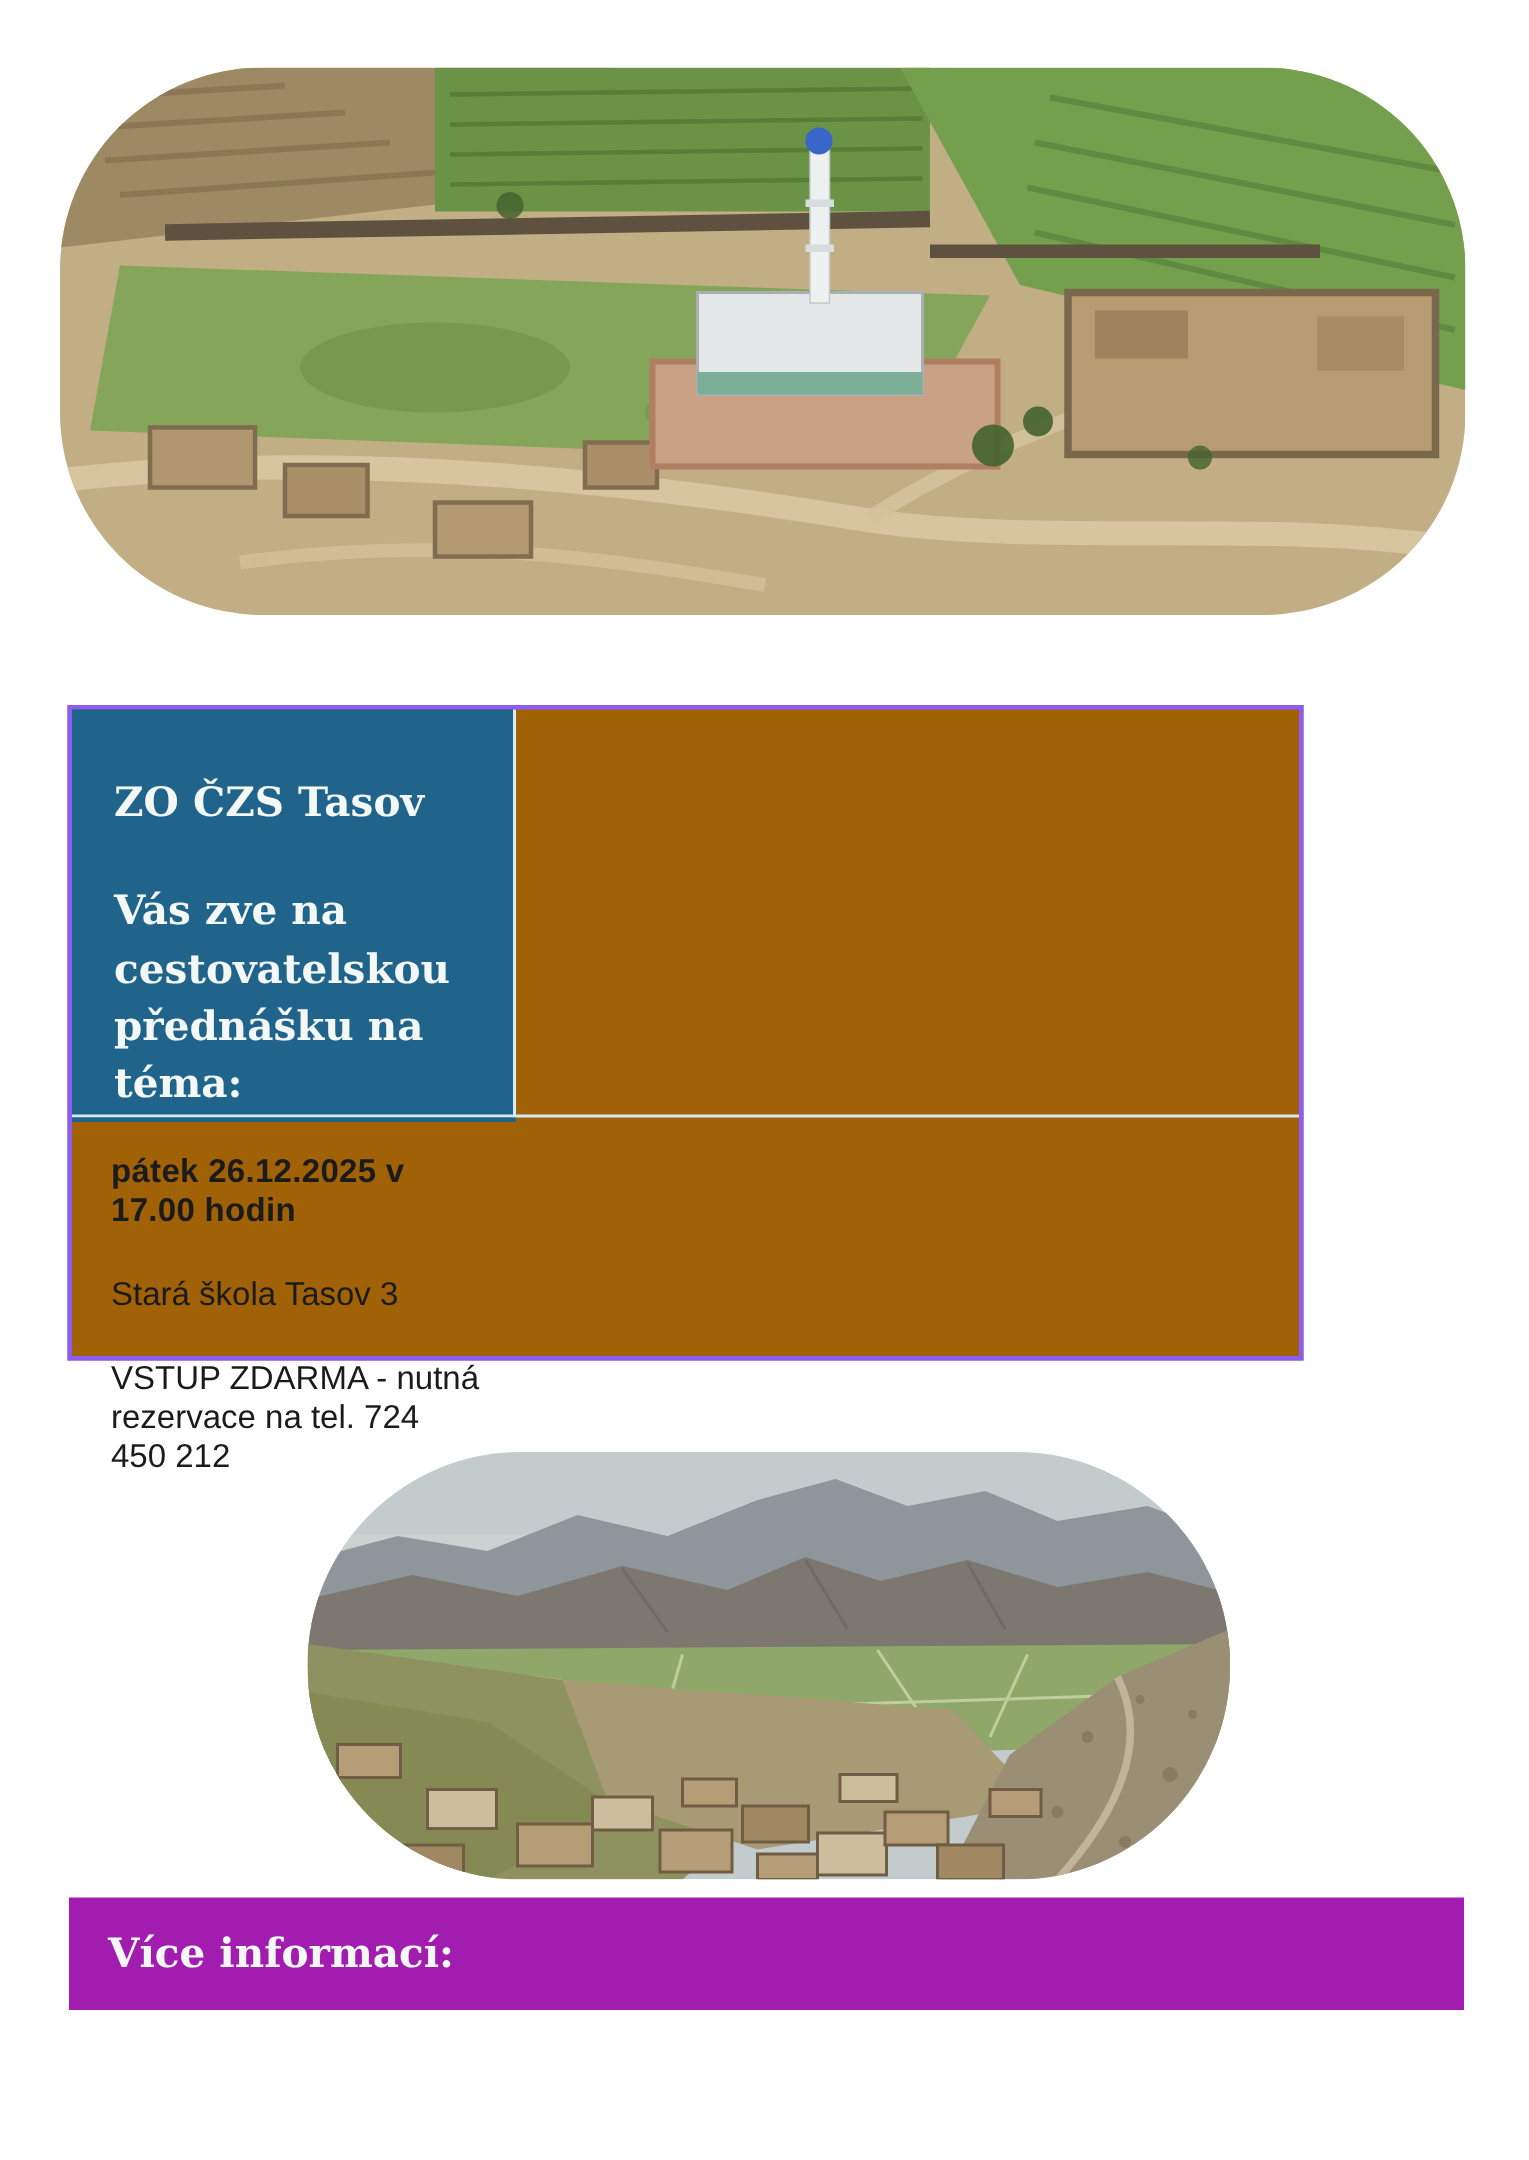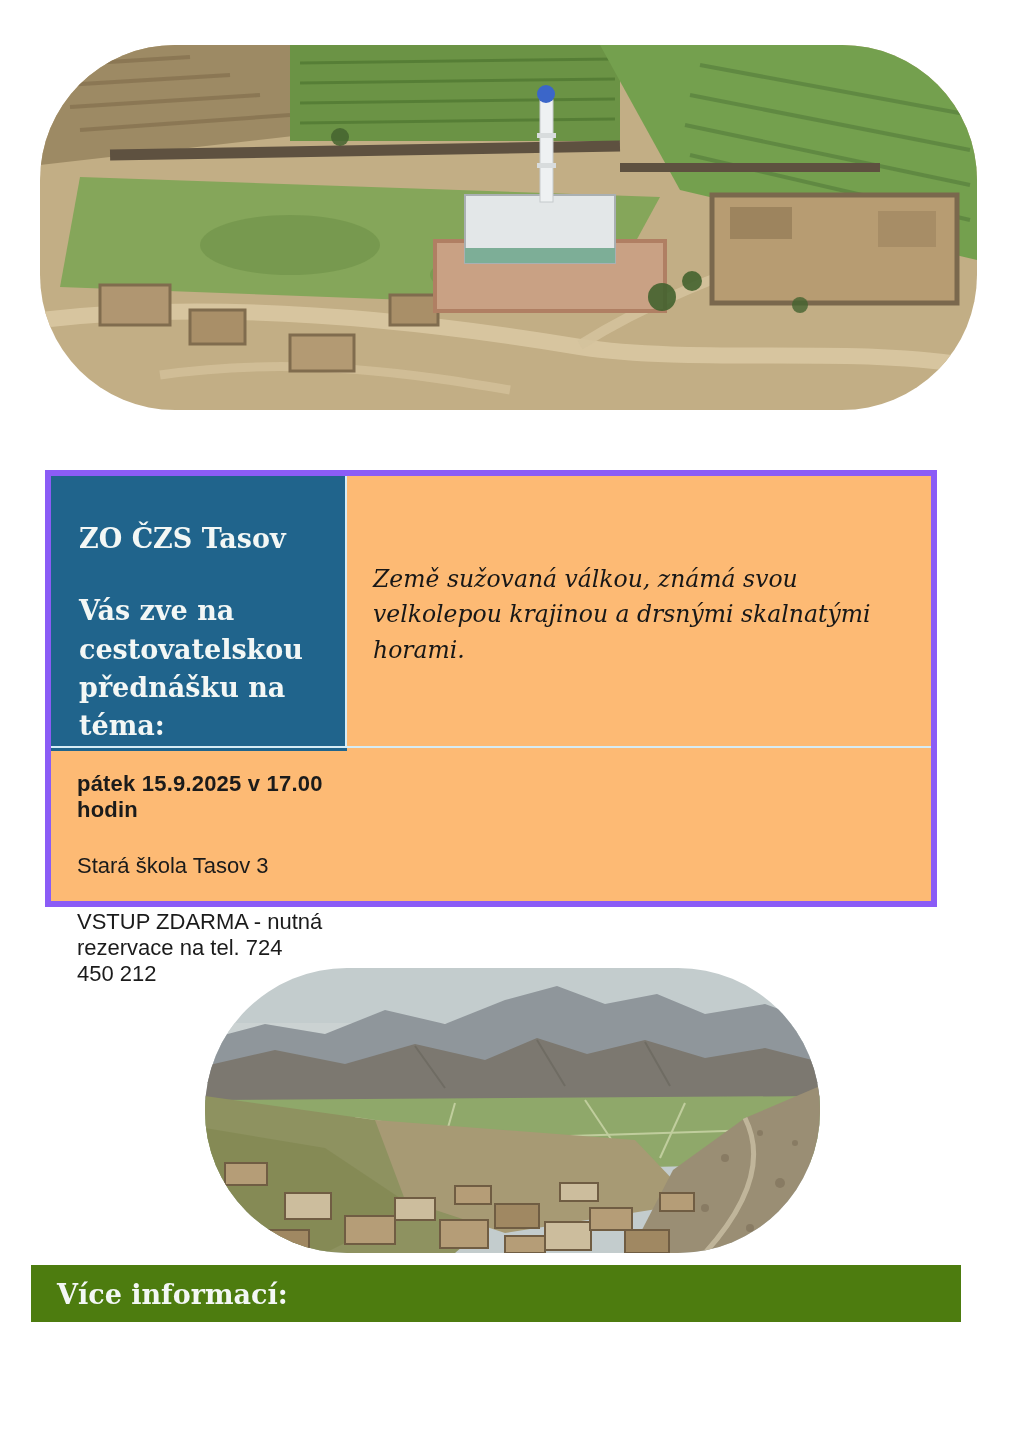--- a/index.html
+++ b/index.html
@@ -9,24 +9,24 @@
     font-family:"DejaVu Serif", serif;
   }
   
   .photo { position:absolute; overflow:hidden; }
   .photo svg { display:block; width:100%; height:100%; }
   .photo-top { left:40px; top:45px; width:937px; height:365px; border-radius:135px; }
   .photo-bottom { left:205px; top:968px; width:615px; height:285px; border-radius:142px; }
 
   
   .invite-table {
-    position:absolute; left:45px; top:470px; width:892px; height:437px;
-    box-sizing:border-box; border:6px solid #8b5cf6;
+    position:absolute; left:45px; top:470px; width:824px; height:437px;
+    box-sizing:border-box; border:3px solid #8b5cf6;
     display:grid; grid-template-columns:296px 1fr; grid-template-rows:272px 1fr;
-    background:#fdba74;
+    background:#a16207;
   }
   .cell { box-sizing:border-box; }
   .cell-teal {
     background:#20648c; color:#f3f7f5;
     font-weight:bold;
   }
   .cell-org {
     padding:44px 20px 0 28px; font-size:27px; line-height:1.42;
     border-right:2px solid #d6ecf5; border-bottom:2px solid #d6ecf5;
   }
@@ -45,22 +45,22 @@
   }
   .cell-venue {
     padding:20px 24px 0 26px; border-top:3px solid #20648c;
     font-family:"Liberation Sans", sans-serif; font-size:22px; color:#1b1b1b;
   }
   .cell-venue p { margin:0 0 30px 0; }
   .venue-datetime { font-weight:bold; letter-spacing:0.2px; }
 
   
   .footer-bar {
-    position:absolute; left:31px; top:1265px; width:930px; height:57px;
-    background:#4d7c0f;
+    position:absolute; left:46px; top:1265px; width:930px; height:75px;
+    background:#a21caf;
   }
   .footer-label {
     position:absolute; left:26px; top:50%; transform:translateY(-50%);
     color:#f3f7f5; font-weight:bold; font-size:27px;
   }
   .footer-url-box {
     position:absolute; left:305px; top:5px; right:5px; bottom:5px;
     background:#f2f3f1; display:flex; align-items:center; padding-left:30px;
     box-sizing:border-box;
   }
@@ -133,24 +133,23 @@
       <circle cx="760" cy="260" r="8" fill="#44632f" opacity="0.8"></circle>
     </svg>
   </div>
 
   <div class="invite-table">
     <div class="cell cell-teal cell-org">
       <p>ZO ČZS Tasov</p>
       <p>Vás zve na cestovatelskou přednášku na téma:</p>
     </div>
     <div class="cell cell-title">
-      <p class="lecture-subtitle">Země sužovaná válkou, známá svou velkolepou krajinou a drsnými skalnatými horami.</p>
     </div>
     <div class="cell cell-venue">
-      <p class="venue-datetime">pátek 15.9.2025 v 17.00 hodin</p>
+      <p class="venue-datetime">pátek 26.12.2025 v 17.00 hodin</p>
       <p>Stará škola Tasov 3</p>
       <p>VSTUP ZDARMA - nutná rezervace na tel. 724 450 212</p>
     </div>
   </div>
 
   <div class="photo photo-bottom">
     <svg viewBox="0 0 615 285" preserveAspectRatio="none">
       <rect width="615" height="285" fill="#c3cccd"></rect>
       <rect y="55" width="615" height="45" fill="#ccd3d3" opacity="0.9"></rect>
 

